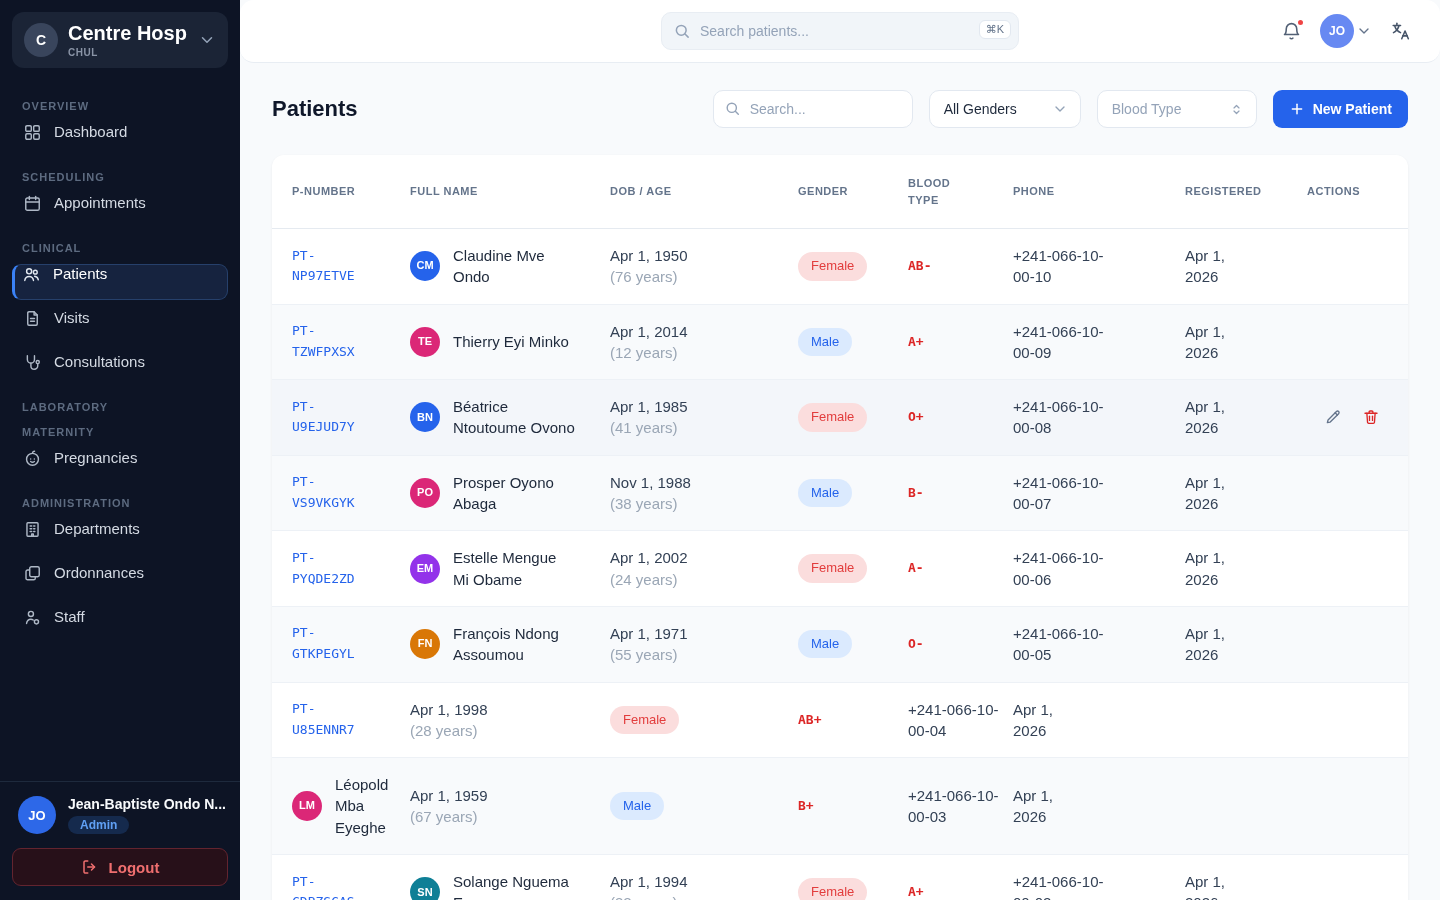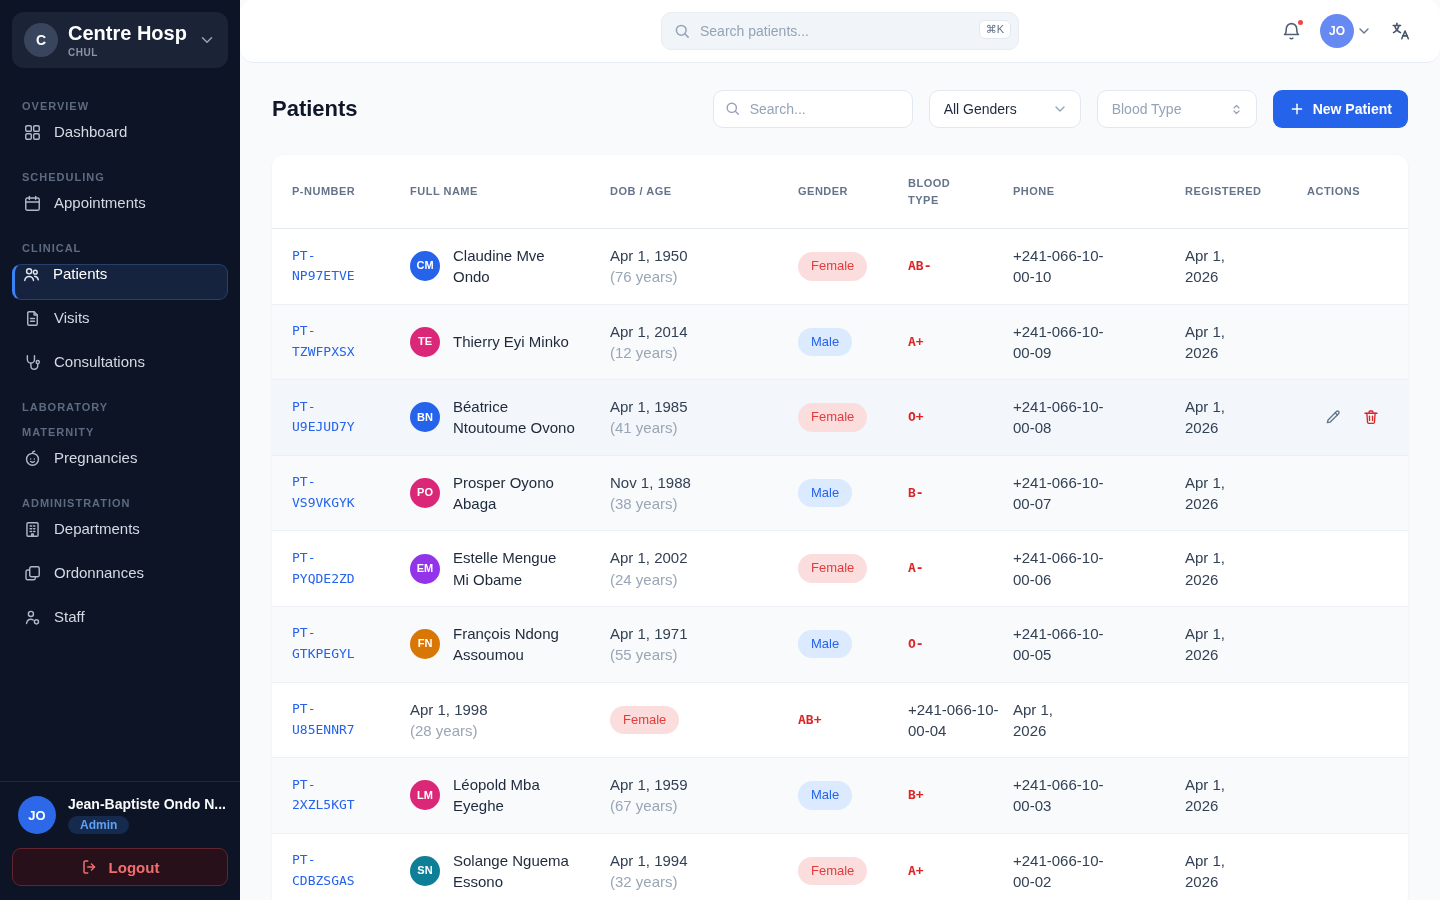--- a/index.html
+++ b/index.html
@@ -553,23 +553,20 @@
                     <path d="M4 7h16"></path>
                     <path d="M9.5 7V5.2A1.2 1.2 0 0 1 10.7 4h2.6a1.2 1.2 0 0 1 1.2 1.2V7"></path>
                     <path d="M6.5 7l.9 12.3A1.5 1.5 0 0 0 8.9 20.5h6.2a1.5 1.5 0 0 0 1.5-1.2L17.5 7"></path>
                     <path d="M10 11v5.5"></path>
                     <path d="M14 11v5.5"></path>
                   </svg>
                 </button>
               </div>
             </div>
             <div class="trow">
-              <div class="cell">
-                <a class="pnum" href="#">PT-2XZL5KGT</a>
-              </div>
               <div class="cell namecell">
                 <div class="avatar" style="background: rgb(219, 39, 119);">LM</div>
                 <div class="pname">Léopold Mba Eyeghe</div>
               </div>
               <div class="cell dob"><span>Apr 1, 1959 </span><span class="age">(67 years)</span></div>
               <div class="cell"><span class="badge male">Male</span></div>
               <div class="cell blood">B+</div>
               <div class="cell phone">+241-066-10-00-03</div>
               <div class="cell reg">Apr 1, 2026</div>
               <div class="cell actions">

